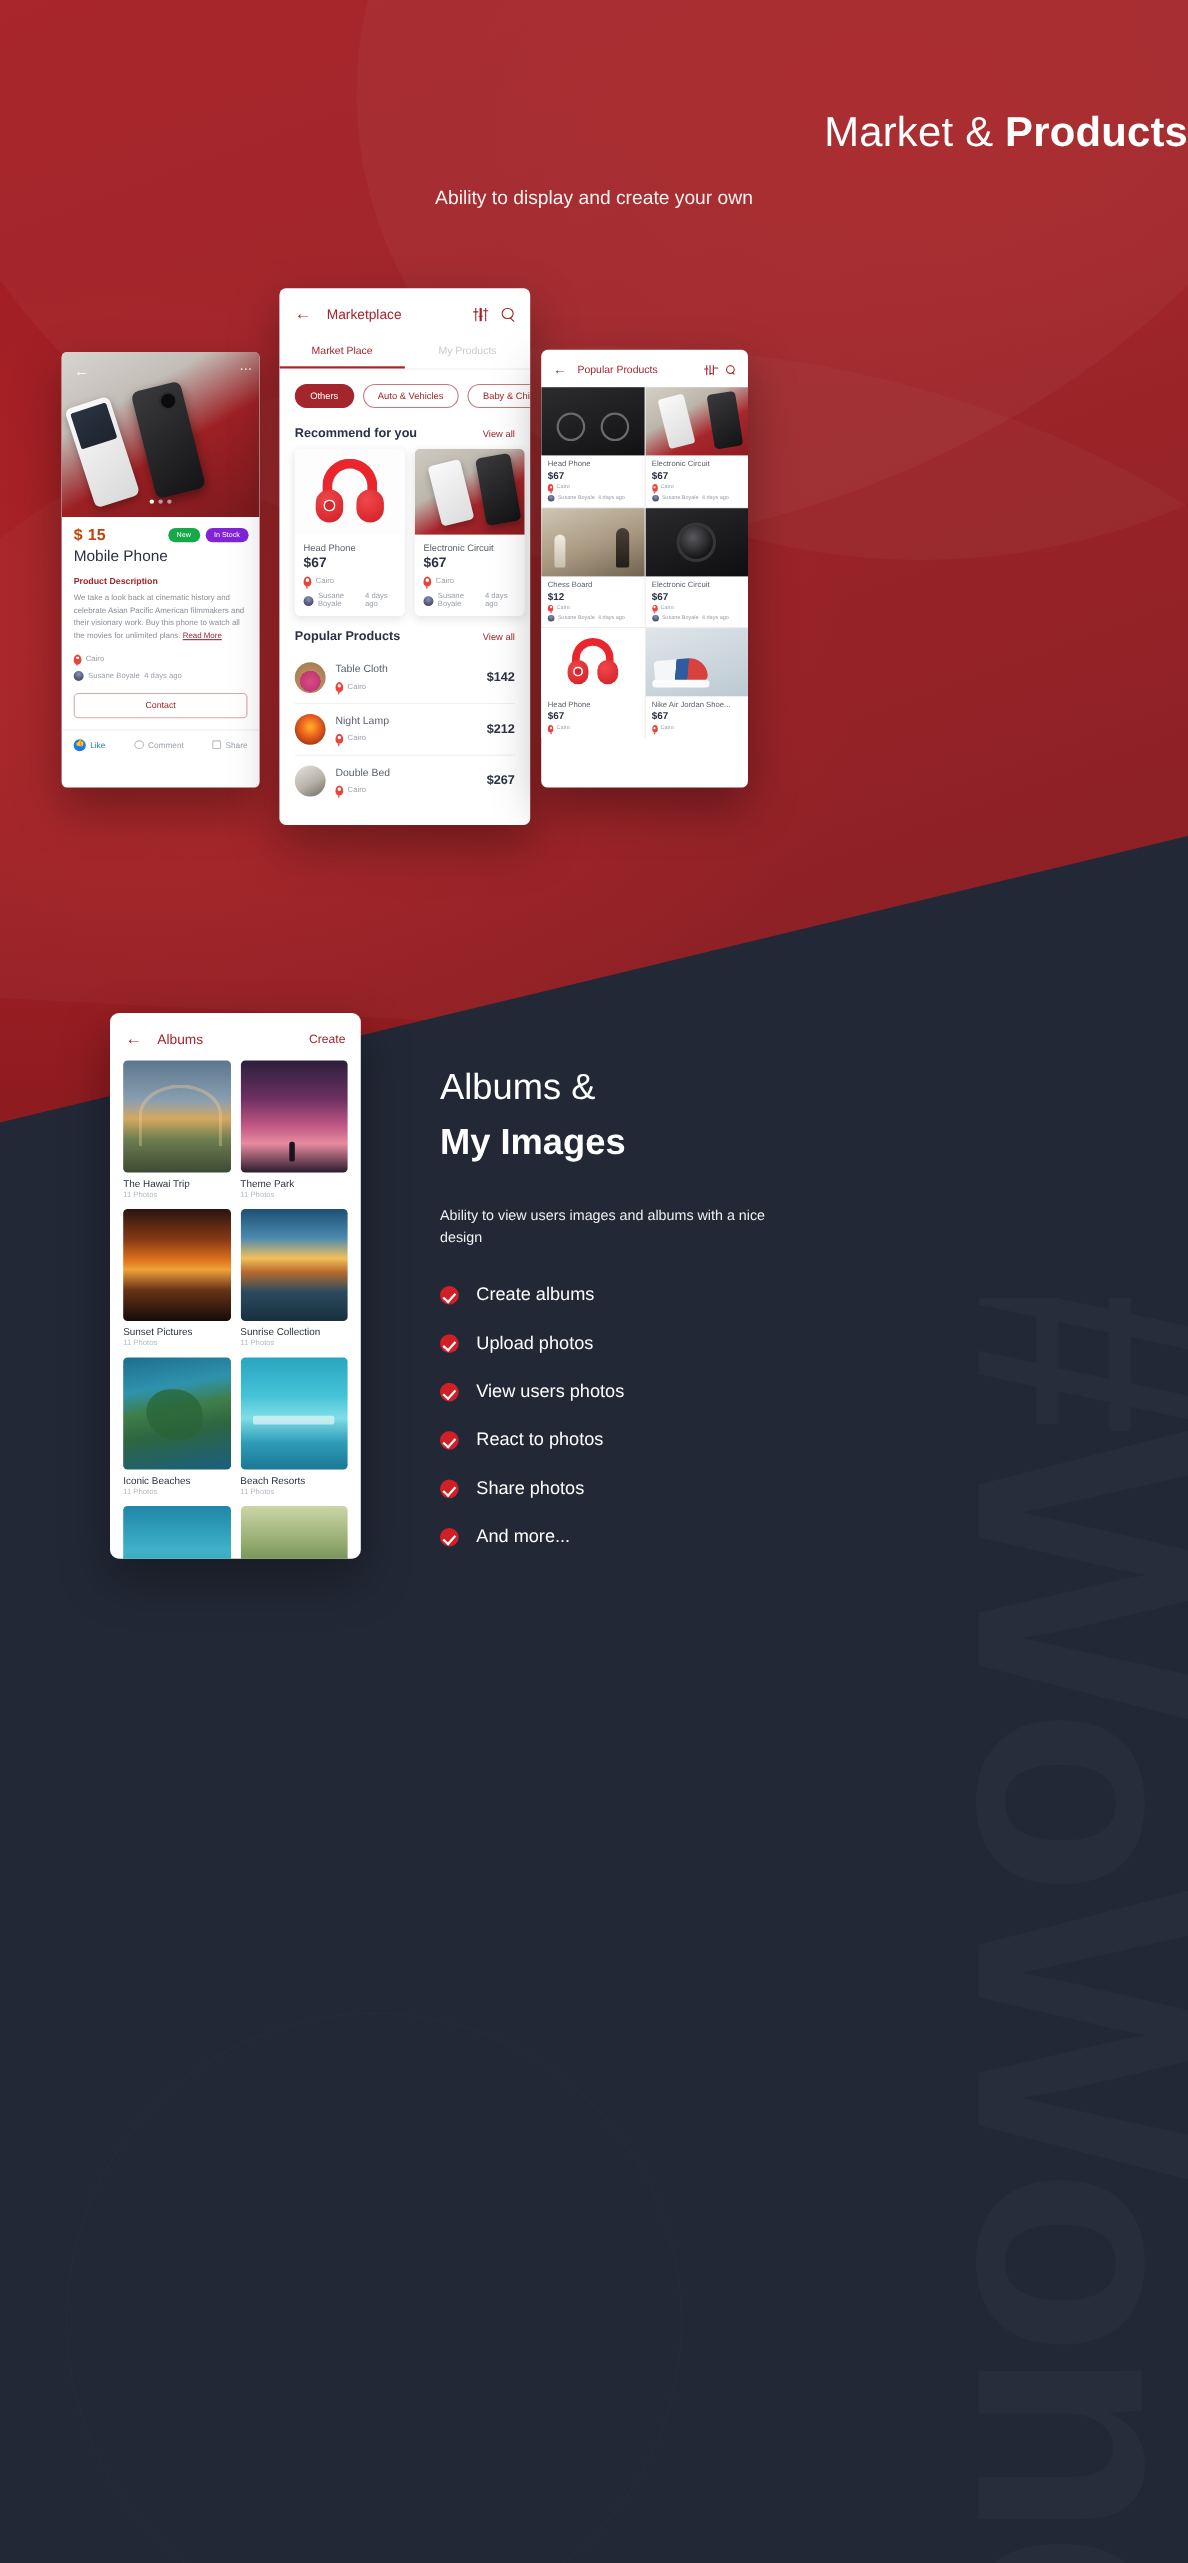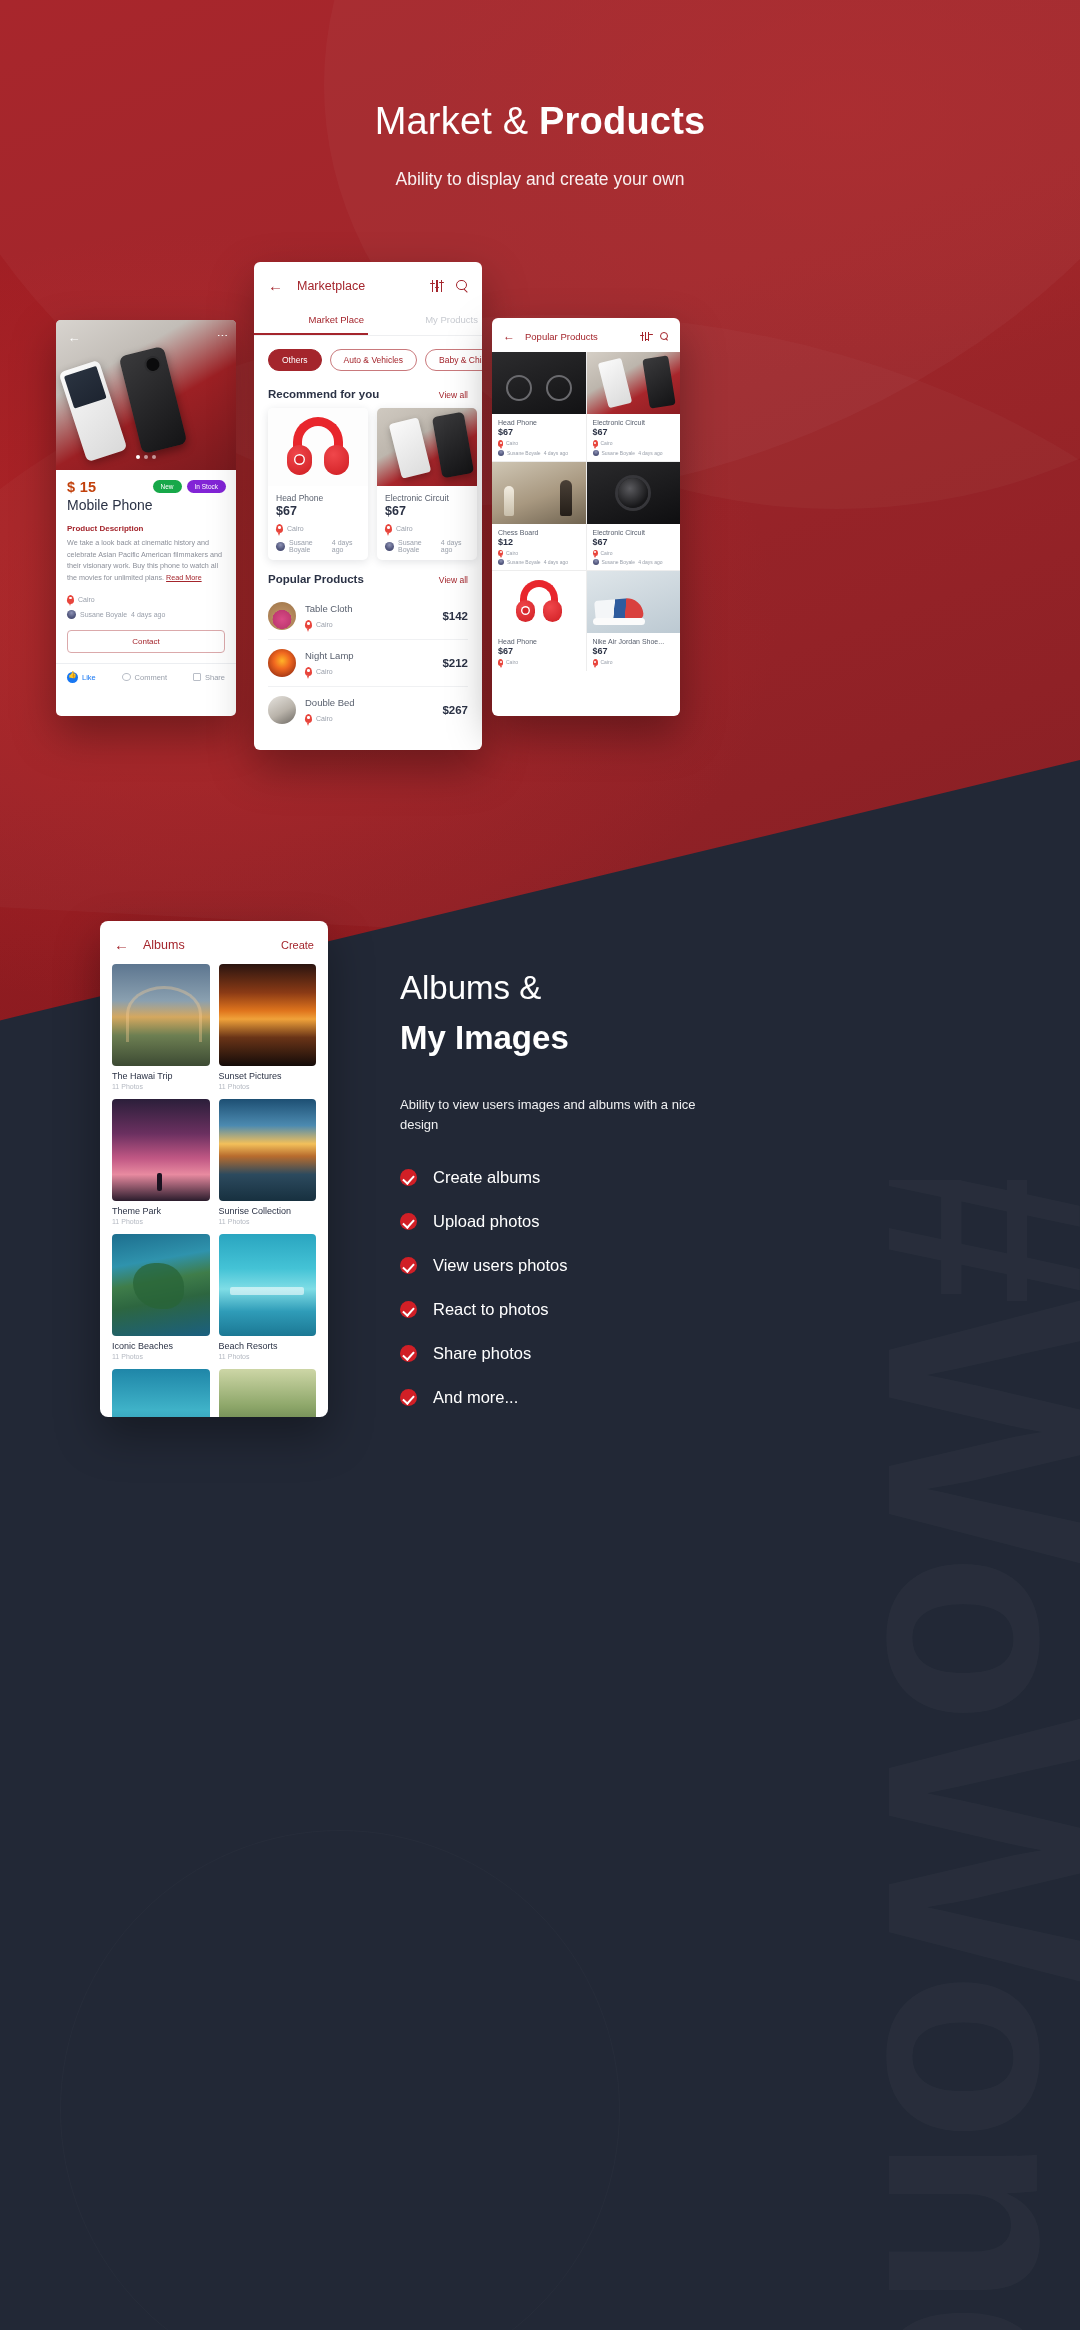--- a/index.html
+++ b/index.html
@@ -40,21 +40,21 @@
   
   .diagonal {
     position:absolute; left:0; top:760px; width:1080px; height:420px;
     background:#222836;
     clip-path:polygon(0 100%, 0 62%, 100% 0%, 100% 100%);
     z-index:3;
   }
 
   .hero-title {
     position:absolute; left:0; top:100px; width:1080px;
-    text-align:center; color:#fff;
+    text-align:right; color:#fff;
     font-size:38px; font-weight:300; letter-spacing:.2px;
     z-index:5;
   }
   .hero-title b { font-weight:700; }
   .hero-sub {
     position:absolute; left:0; top:167px; width:1080px;
     text-align:center; color:rgba(255,255,255,0.93);
     font-size:17.5px; font-weight:300; line-height:1.45;
     z-index:5;
   }
@@ -183,21 +183,21 @@
   .ic-filter i:nth-child(3){ left:9.6px; }
   .ic-filter b { position:absolute; width:4.6px; height:1.8px; background:#a4252c; border-radius:1px; }
   .ic-filter b:nth-child(4){ left:-0.6px; top:3px; }
   .ic-filter b:nth-child(5){ left:3.7px; top:7px; }
   .ic-filter b:nth-child(6){ left:8px; top:2px; }
   .ic-search { width:12px; height:12px; position:relative; }
   .ic-search::before{ content:""; position:absolute; left:0; top:0; width:8.5px; height:8.5px; border:1.4px solid #a4252c; border-radius:50%; }
   .ic-search::after{ content:""; position:absolute; right:0.3px; bottom:0.3px; width:4.6px; height:1.4px; background:#a4252c; transform:rotate(45deg); }
 
   .mp-tabs { display:flex; border-bottom:1px solid #eeeff1; }
-  .mp-tab { flex:1; text-align:right; font-size:9.5px; padding:9px 4px 8px; color:#c8cbd1; }
+  .mp-tab { flex:1; text-align:center; font-size:9.5px; padding:9px 4px 8px; color:#c8cbd1; }
   .mp-tab.on { color:#a4252c; border-bottom:2px solid #a4252c; }
 
   .mp-chips { display:flex; gap:8px; padding:13px 14px 4px; }
   .chip {
     font-size:8.5px; border:1px solid #c9797c; border-radius:13px;
     padding:5px 13px; color:#a4252c; white-space:nowrap; flex:none;
   }
   .chip.on { background:#a4252c; color:#fff; border-color:#a4252c; }
 
   .sec-head { display:flex; justify-content:space-between; align-items:baseline; padding:13px 14px 8px; }
@@ -650,27 +650,27 @@
     <span class="al-title">Albums</span>
     <span class="al-create">Create</span>
   </div>
   <div class="al-grid">
     <div class="al-card">
       <div class="al-img im-hawai"></div>
       <div class="al-name">The Hawai Trip</div>
       <div class="al-count">11 Photos</div>
     </div>
     <div class="al-card">
+      <div class="al-img im-theme"></div>
+      <div class="al-name">Theme Park</div>
+      <div class="al-count">11 Photos</div>
+    </div>
+    <div class="al-card">
       <div class="al-img im-sunset"></div>
       <div class="al-name">Sunset Pictures</div>
-      <div class="al-count">11 Photos</div>
-    </div>
-    <div class="al-card">
-      <div class="al-img im-theme"></div>
-      <div class="al-name">Theme Park</div>
       <div class="al-count">11 Photos</div>
     </div>
     <div class="al-card">
       <div class="al-img im-sunrise"></div>
       <div class="al-name">Sunrise Collection</div>
       <div class="al-count">11 Photos</div>
     </div>
     <div class="al-card">
       <div class="al-img im-iconic"></div>
       <div class="al-name">Iconic Beaches</div>

